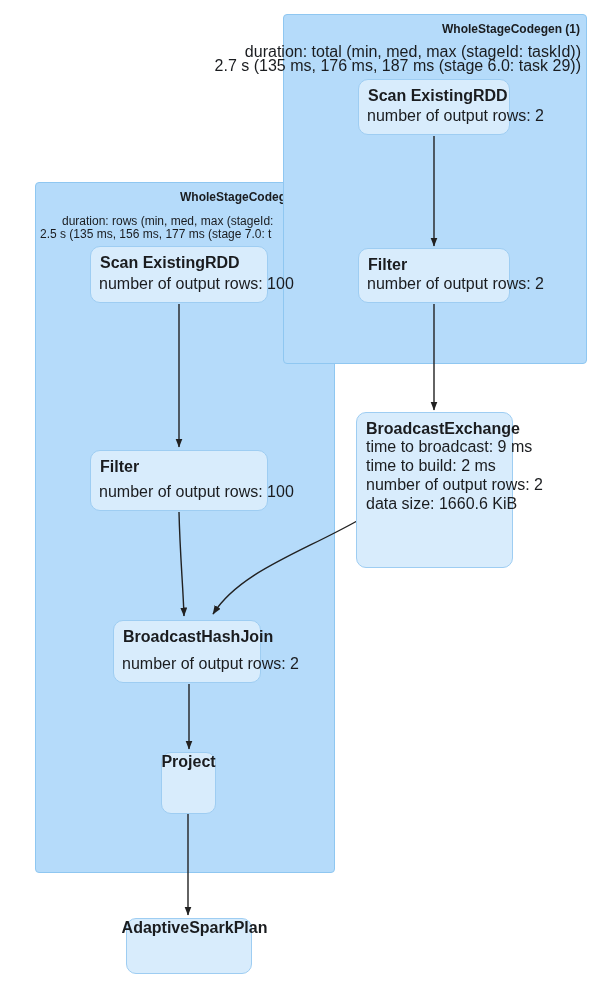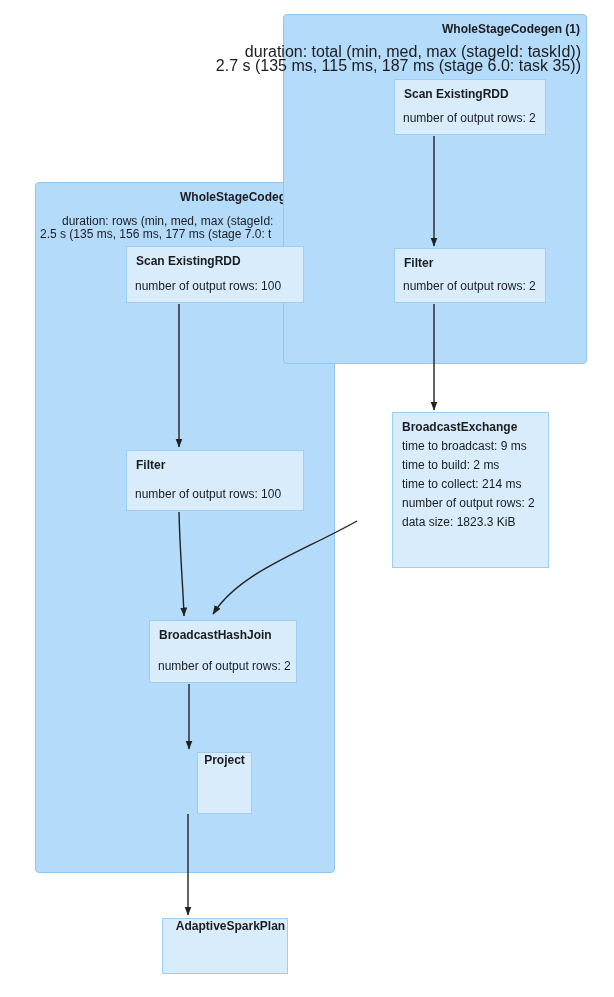--- a/index.html
+++ b/index.html
@@ -20,21 +20,21 @@
   .cluster-left  .cluster-title { top:7px; left:144px; }
   .cluster-duration { position:absolute; font-size:16px; line-height:13.5px; white-space:nowrap; }
   .cluster-right .cluster-duration { top:30px; right:5px; text-align:right; }
   .dur-line-1 { position:absolute; top:31px; left:26px; font-size:12px; white-space:nowrap; }
   .dur-line-2 { position:absolute; top:44px; left:4px;  font-size:12px; white-space:nowrap; }
   .edges { position:absolute; left:0; top:0; z-index:3; }
   .edge  { fill:none; stroke:var(--edge, #212121); stroke-width:1.4px; }
   .node {
     position:absolute; z-index:4; box-sizing:border-box;
     background:var(--node-fill, #d8ecfc); border:1px solid var(--node-border, #9ecdf2);
-    border-radius:0; font-size:12px;margin-left:36px;
+    border-radius:10px; font-size:16px;
   }
   .node-title  { position:absolute; top:7px; left:9px; font-weight:bold; white-space:nowrap; }
   .node-metric { position:absolute; bottom:9px; left:8px; white-space:nowrap; }
   .node-metrics-list { position:absolute; top:24px; left:9px; line-height:19px; white-space:nowrap; }
   .node-centered { display:flex; justify-content:center; font-weight:bold; }
   .n-scan1   { left:358px; top:79px;  width:152px; height:56px; }
   .n-filter1 { left:358px; top:248px; width:152px; height:55px; }
   .n-be      { left:356px; top:412px; width:157px; height:156px; }
   .n-scan2   { left:90px;  top:246px; width:178px; height:57px; }
   .n-filter2 { left:90px;  top:450px; width:178px; height:61px; }
@@ -50,21 +50,21 @@
   <div class="cluster cluster-left">
     <span class="cluster-title">WholeStageCodege</span>
     <span class="dur-line-1">duration: rows (min, med, max (stageId:</span>
     <span class="dur-line-2">2.5 s (135 ms, 156 ms, 177 ms (stage 7.0: t</span>
   </div>
 
   <div class="cluster cluster-right">
     <span class="cluster-title">WholeStageCodegen (1)</span>
     <div class="cluster-duration">
       <div>duration: total (min, med, max (stageId: taskId))</div>
-      <div>2.7 s (135 ms, 115 ms, 187 ms (stage 6.0: task 35))</div>
+      <div>2.7 s (135 ms, 176 ms, 187 ms (stage 6.0: task 29))</div>
     </div>
   </div>
 
   <svg class="edges" width="614" height="997">
     <defs>
       <marker id="arrow" orient="auto" markerUnits="userSpaceOnUse" markerWidth="11" markerHeight="9" refX="8.5" refY="3.5">
         <path d="M0,0 L9,3.5 L0,7 Z" fill="#212121"></path>
       </marker>
     </defs>
     <path class="edge" d="M434,136 L434,246" marker-end="url(#arrow)"></path>
@@ -84,23 +84,22 @@
   <div class="node n-filter1">
     <span class="node-title">Filter</span>
     <span class="node-metric">number of output rows: 2</span>
   </div>
 
   <div class="node n-be">
     <span class="node-title">BroadcastExchange</span>
     <div class="node-metrics-list">
       <div>time to broadcast: 9 ms</div>
       <div>time to build: 2 ms</div>
-      <div>time to collect: 214 ms</div>
       <div>number of output rows: 2</div>
-      <div>data size: 1823.3 KiB</div>
+      <div>data size: 1660.6 KiB</div>
     </div>
   </div>
 
   <div class="node n-scan2">
     <span class="node-title">Scan ExistingRDD</span>
     <span class="node-metric">number of output rows: 100</span>
   </div>
 
   <div class="node n-filter2">
     <span class="node-title">Filter</span>

